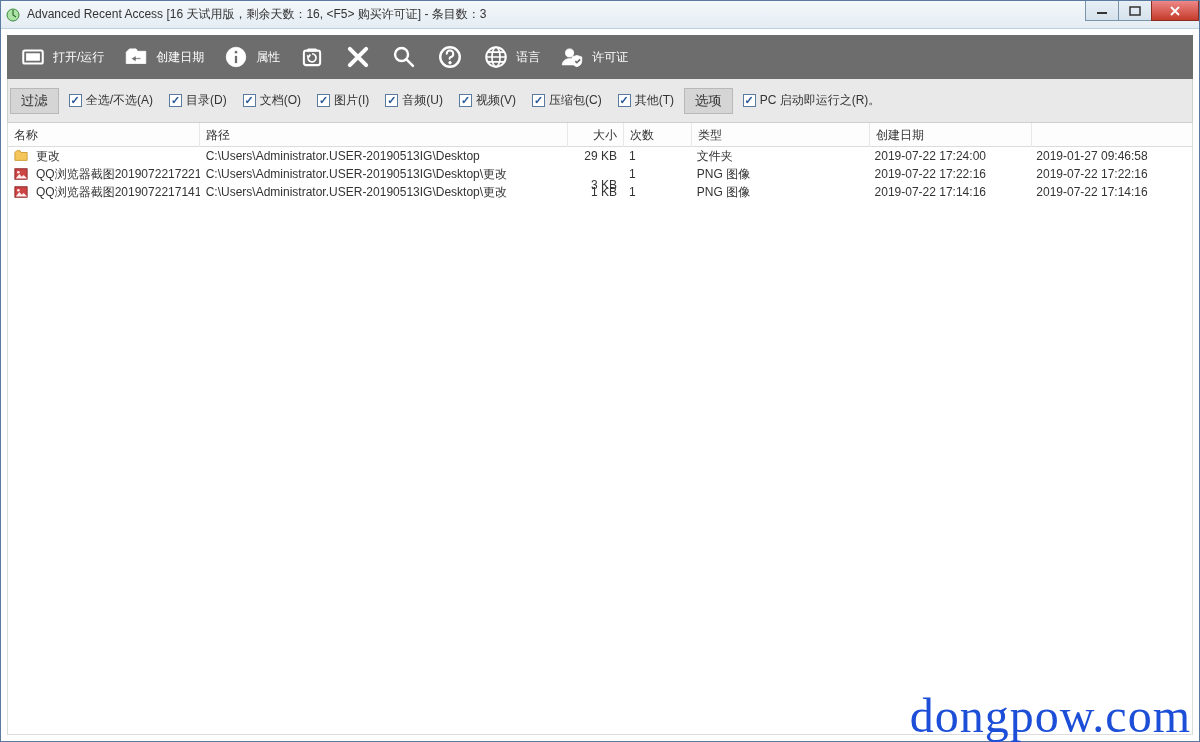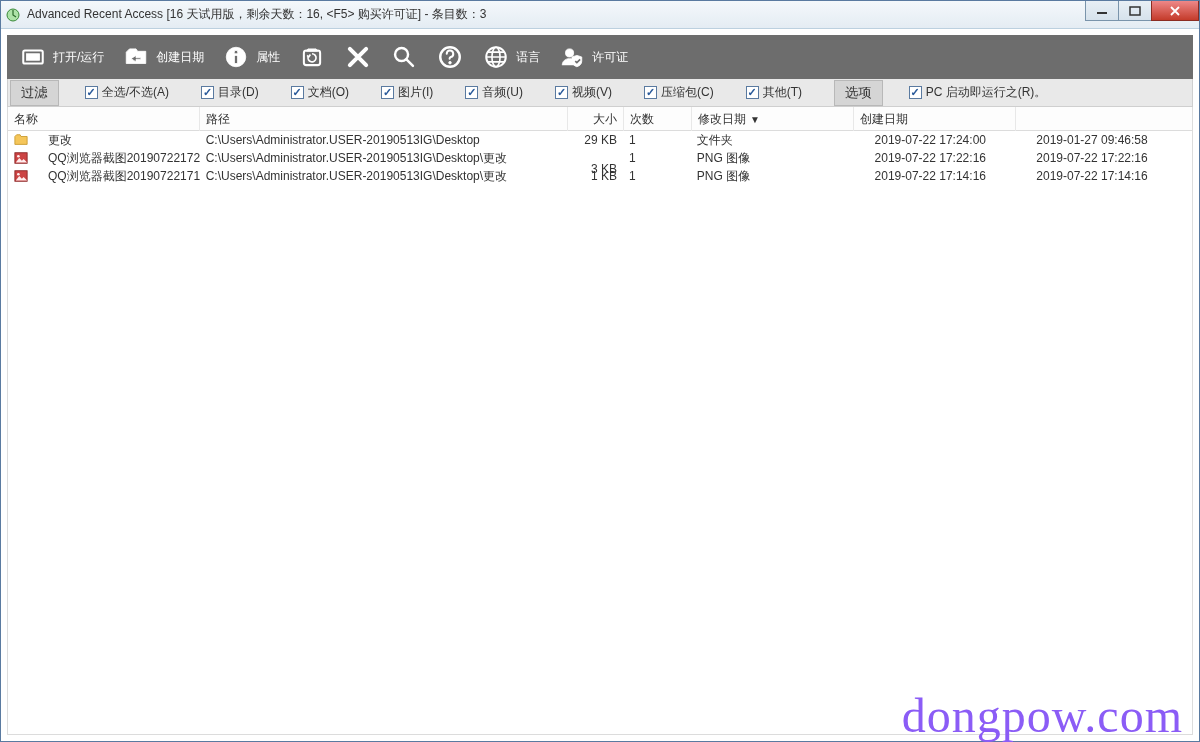--- a/index.html
+++ b/index.html
@@ -10,40 +10,40 @@
   .title-text { color: #333; font-size: 12px; }
   .win-controls { position: absolute; right: 0; top: 0; display: flex; }
   .wc { width: 34px; height: 20px; border: 1px solid #7a94ab; border-top: none; display: flex; align-items: center; justify-content: center; font-size: 11px; background: linear-gradient(#e8eff5,#d6e2ec); margin-left: -1px; color: #2b2b2b; cursor: pointer; }
   .wc.close { width: 48px; background: linear-gradient(#e88,#c43b2a); color: #fff; border-color: #8b2c22; }
   .wc svg { width: 12px; height: 10px; }
   .body { flex: 1; background: #fff; padding: 6px; display: flex; flex-direction: column; justify-content: center; }
   .toolbar { background: #6d6d6d; height: 44px; display: flex; align-items: center; padding: 0 4px; gap: 2px; color: #fff; }
   .tbtn { display: flex; align-items: center; gap: 6px; padding: 4px 8px; color: #fff; cursor: pointer; height: 40px; border-radius: 2px; }
   .ticon { width: 28px; height: 28px; display: flex; align-items: center; justify-content: center; }
   .ticon svg { width: 26px; height: 26px; fill: #fff; stroke: #fff; }
-  .filterbar { height: 28px; background: #e9e9e9; display: flex; align-items: center; border: 1px solid #cfcfcf; border-top: none; padding: 8px 2px; gap: 20px; }
+  .filterbar { height: 44px; background: #e9e9e9; display: flex; align-items: center; border: 1px solid #cfcfcf; border-top: none; padding: 8px 2px; gap: 4px; }
   .fbtn { background: #d5d5d5; border: 1px solid #b8b8b8; padding: 3px 10px; color: #333; cursor: pointer; }
   .chk { display: flex; align-items: center; gap: 4px; padding: 0 6px; cursor: pointer; color: #333; }
   .chk .box { width: 13px; height: 13px; border: 1px solid #5a7aa0; background: #fff; display: flex; align-items: center; justify-content: center; }
   .chk .box.checked::after { content: "✓"; color: #2a5a9a; font-size: 11px; line-height: 11px; font-weight: bold; }
   .listhdr { display: flex; height: 24px; background: #fdfdfd; border: 1px solid #dcdcdc; border-top: none; color: #333; }
   .hcell { display: flex; align-items: center; padding: 12px 6px; border-right: 1px solid #e8e8e8; cursor: pointer; overflow: hidden; white-space: nowrap; }
   .hcell .sort { margin-left: 4px; font-size: 10px; }
   .col-name { width: 192px; }
   .col-path { width: 368px; }
   .col-size { width: 56px; justify-content: flex-end; }
   .col-times { width: 68px; }
   .col-type { width: 178px; }
   .col-modified { width: 162px; }
   .col-created { width: 162px; }
   .listbody { flex: 1; border: 1px solid #dcdcdc; border-top: none; overflow: auto; background: #fff; }
   .row { display: flex; height: 18px; align-items: center; color: #333; }
-  .cell { padding: 0 6px; overflow: hidden; white-space: nowrap; text-overflow: ellipsis; display: flex; align-items: center; gap: 20px; }
+  .cell { padding: 0 6px; overflow: hidden; white-space: nowrap; text-overflow: ellipsis; display: flex; align-items: center; gap: 8px; }
   .ricon { width: 14px; height: 14px; flex-shrink: 0; }
-  .watermark { position: absolute; right: 16px; bottom: -2px; font-family: Georgia, "Times New Roman", serif; font-size: 48px; color: #8b5cf6; letter-spacing: 1px; pointer-events: none; }
+  .watermark { position: absolute; right: 8px; bottom: -2px; font-family: Georgia, "Times New Roman", serif; font-size: 48px; color: #1d4ed8; letter-spacing: 1px; pointer-events: none; }
 </style>
 </head>
 <body>
 
 <div class="window">
   <div class="titlebar">
     <span class="title-icon">
       <svg viewBox="0 0 16 16">
           <circle cx="8" cy="8" r="6" fill="#aee3a8" stroke="#3a8a3a"></circle>
           <path d="M8 3v5l3 2" stroke="#2a6a2a" fill="none" stroke-width="1.2"></path>
@@ -183,43 +183,42 @@
           <span>视频(V)</span>
         </label>
       <label class="chk">
           <span class="box checked"></span>
           <span>压缩包(C)</span>
         </label>
       <label class="chk">
           <span class="box checked"></span>
           <span>其他(T)</span>
         </label>
-      <button class="fbtn" style="margin-left:6px;">选项</button>
+      <button class="fbtn" style="">选项</button>
       <label class="chk">
           <span class="box checked"></span>
           <span>PC 启动即运行之(R)。</span>
         </label>
     </div>
 
     <div class="listhdr">
       <div class="hcell col-name">
           <span>名称</span>
         </div>
       <div class="hcell col-path">
           <span>路径</span>
         </div>
       <div class="hcell col-size">
           <span>大小</span>
         </div>
       <div class="hcell col-times">
           <span>次数</span>
         </div>
-      <div class="hcell col-modified">
-          <span>修改日期</span>
-          <span class="sort">▼</span>
+      <div class="hcell col-type">
+          <span>类型</span>
         </div>
       <div class="hcell col-created">
           <span>创建日期</span>
         </div>
     </div>
 
     <div class="listbody" id="listbody">
         <div class="row">
           <div class="cell col-name">
             <span class="ricon"><svg viewBox="0 0 16 16">

